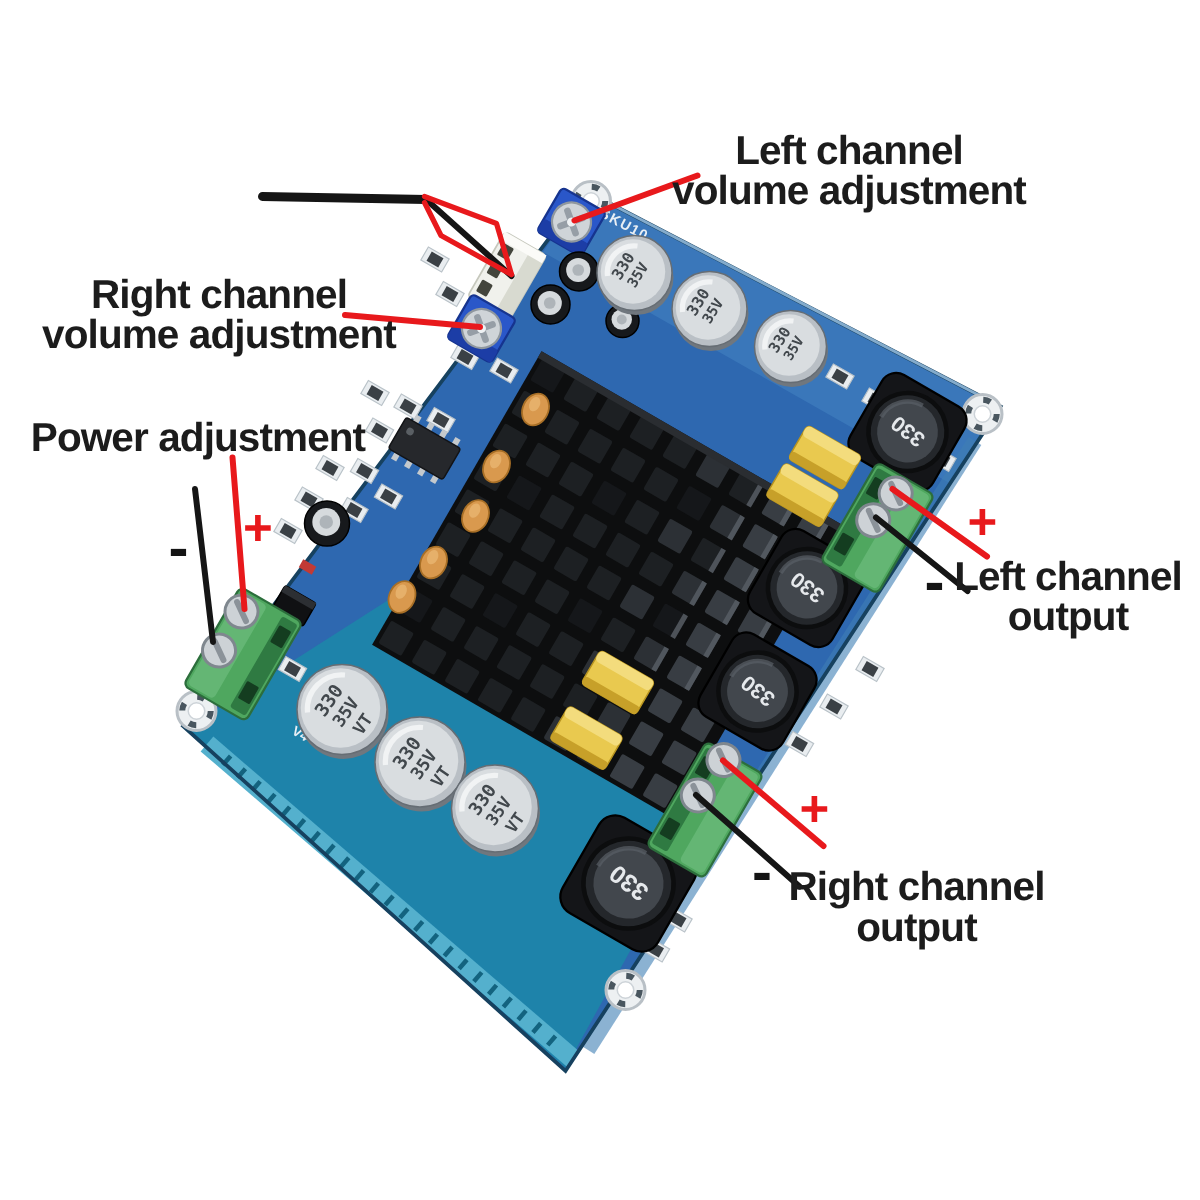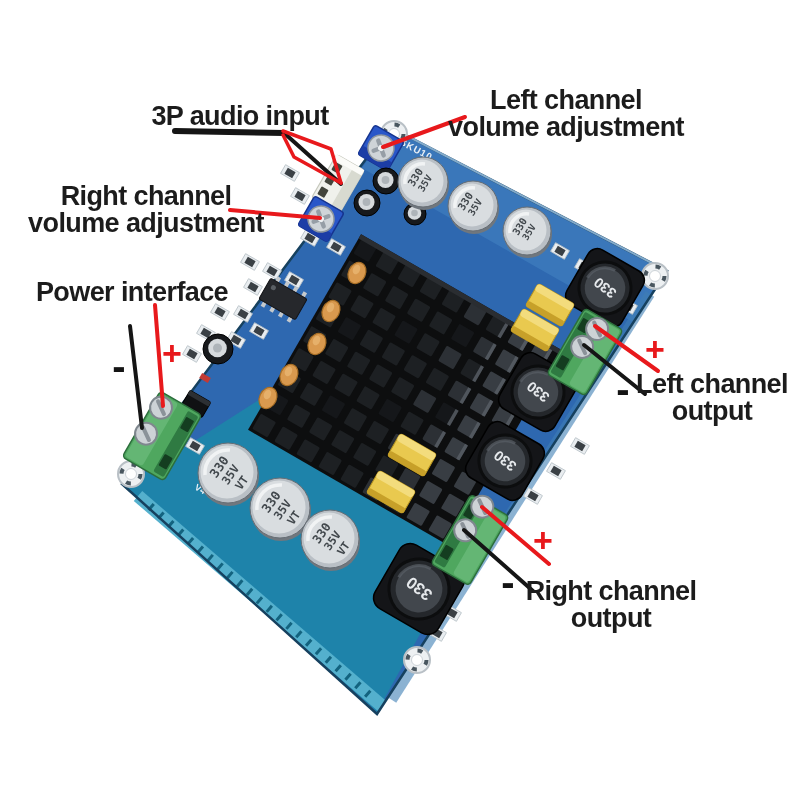--- a/index.html
+++ b/index.html
@@ -505,33 +505,32 @@
       <line x1="465" y1="117" x2="383" y2="147" stroke="#e8191c" stroke-width="4" stroke-linecap="round"></line>
       <line x1="230" y1="210" x2="320" y2="218" stroke="#e8191c" stroke-width="4" stroke-linecap="round"></line>
       <line x1="155" y1="305" x2="163" y2="406" stroke="#e8191c" stroke-width="4" stroke-linecap="round"></line>
       <line x1="130" y1="326" x2="142" y2="428" stroke="#151515" stroke-width="4" stroke-linecap="round"></line>
       <line x1="595" y1="326" x2="658" y2="371" stroke="#e8191c" stroke-width="4" stroke-linecap="round"></line>
       <line x1="584" y1="345" x2="645" y2="394" stroke="#151515" stroke-width="4" stroke-linecap="round"></line>
       <line x1="482" y1="507" x2="549" y2="564" stroke="#e8191c" stroke-width="4" stroke-linecap="round"></line>
       <line x1="464" y1="530" x2="533" y2="591" stroke="#151515" stroke-width="4" stroke-linecap="round"></line>
     </svg>
 
-  <div class="lbl" style="left:240px;top:116px">3P audio input</div>
 
   <div class="lbl" style="left:566px;top:114px">
     <span>Left channel</span>
     <span>volume adjustment</span>
   </div>
 
   <div class="lbl" style="left:146px;top:210px">
     <span>Right channel</span>
     <span>volume adjustment</span>
   </div>
 
-  <div class="lbl" style="left:132px;top:292px">Power interface</div>
+  <div class="lbl" style="left:132px;top:292px">Power adjustment</div>
 
   <div class="lbl" style="left:712px;top:398px">
     <span>Left channel</span>
     <span>output</span>
   </div>
 
   <div class="lbl" style="left:611px;top:605px">
     <span>Right channel</span>
     <span>output</span>
   </div>

